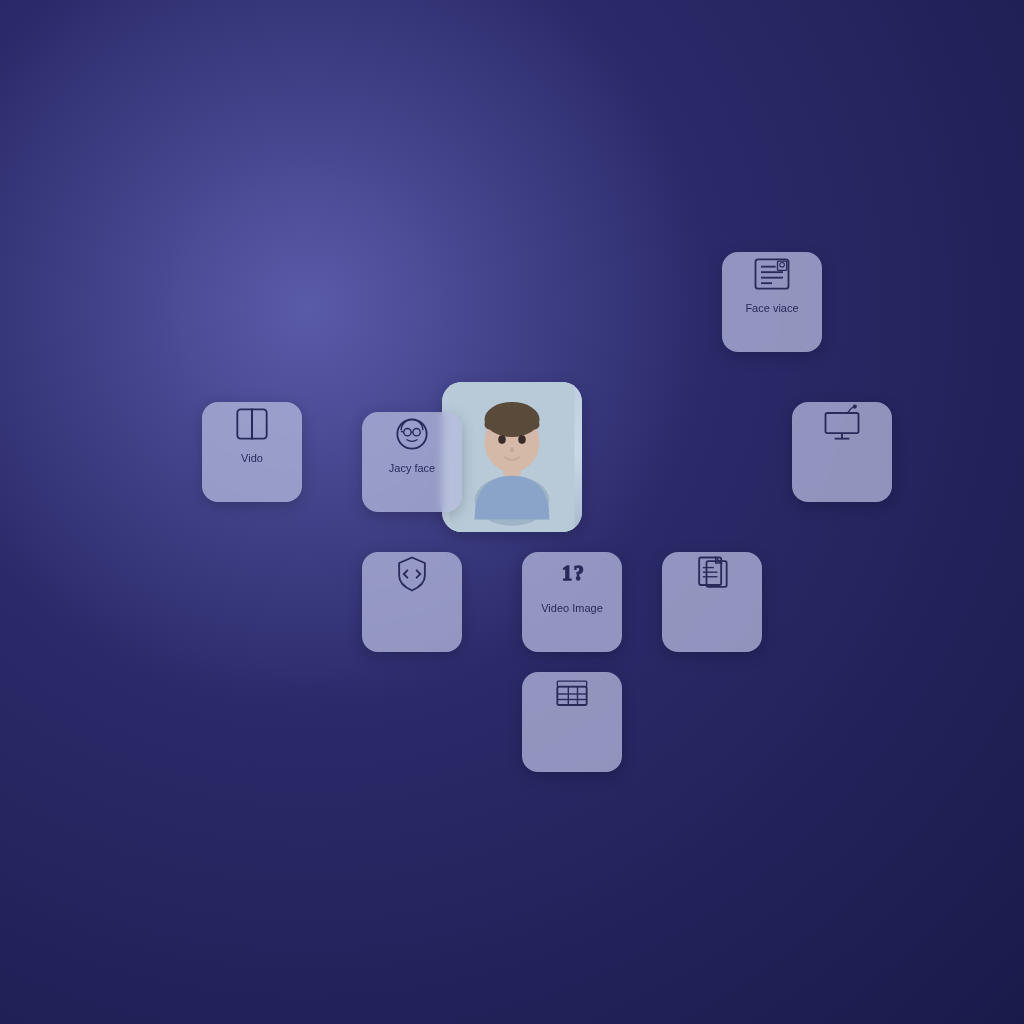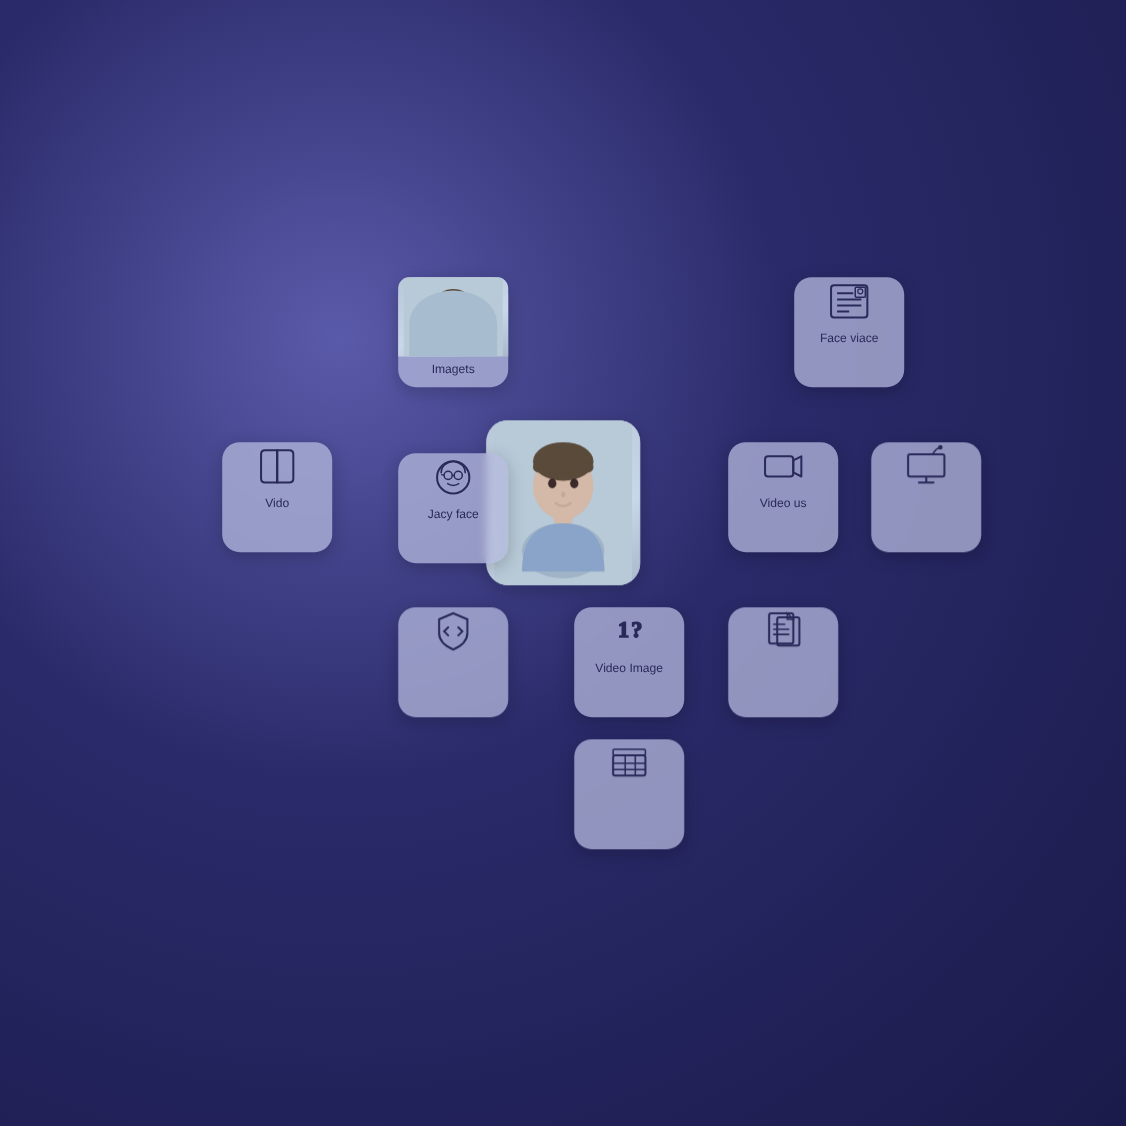--- a/index.html
+++ b/index.html
@@ -150,33 +150,20 @@
 
         <ellipse cx="50" cy="54" rx="1.5" ry="2" fill="#c4a898"></ellipse>
 
         <path d="M44 60 Q50 65 56 60" stroke="#c4a898" stroke-width="1.5" fill="none"></path>
 
         <path d="M20 110 Q20 75 50 75 Q80 75 80 110 Z" fill="#89a4c8"></path>
       </svg>
     </div>
   </div>
 
-  <div class="card card-sm card-imagets">
-    <div class="face-placeholder" style="width:100%;height:72px;border-radius:10px 10px 0 0;overflow:hidden;">
-      <svg viewBox="0 0 100 80" width="100" height="72" xmlns="http://www.w3.org/2000/svg">
-        <rect width="100" height="80" fill="#b8cad8"></rect>
-        <ellipse cx="50" cy="55" rx="22" ry="16" fill="#a0b4c8"></ellipse>
-        <ellipse cx="50" cy="36" rx="16" ry="18" fill="#d4b8a8"></ellipse>
-        <ellipse cx="50" cy="22" rx="16" ry="10" fill="#5a4a3a"></ellipse>
-        <ellipse cx="44" cy="34" rx="2.5" ry="3" fill="#3a2a2a"></ellipse>
-        <ellipse cx="56" cy="34" rx="2.5" ry="3" fill="#3a2a2a"></ellipse>
-      </svg>
-    </div>
-    <span class="card-label">Imagets</span>
-  </div>
 
   <div class="card card-sm card-faceviace">
     <div class="card-icon">
       <svg viewBox="0 0 48 48" xmlns="http://www.w3.org/2000/svg">
 
         <rect x="6" y="8" width="36" height="32" rx="3" stroke="#2a2a5a" stroke-width="2" fill="none"></rect>
         <line x1="12" y1="16" x2="28" y2="16" stroke="#2a2a5a" stroke-width="2"></line>
         <line x1="12" y1="22" x2="36" y2="22" stroke="#2a2a5a" stroke-width="2"></line>
         <line x1="12" y1="28" x2="36" y2="28" stroke="#2a2a5a" stroke-width="2"></line>
         <rect x="30" y="10" width="10" height="10" rx="1" stroke="#2a2a5a" stroke-width="1.5" fill="none"></rect>
@@ -209,29 +196,20 @@
         <line x1="15" y1="22" x2="12" y2="21" stroke="#2a2a5a" stroke-width="1.5"></line>
 
         <path d="M18 30 Q24 34 30 30" stroke="#2a2a5a" stroke-width="1.5" fill="none"></path>
 
         <path d="M12 20 Q12 10 24 8 Q36 10 36 20" stroke="#2a2a5a" stroke-width="1.5" fill="none"></path>
       </svg>
     </div>
     <span class="card-label">Jacy face</span>
   </div>
 
-  <div class="card card-sm card-videous">
-    <div class="card-icon">
-      <svg viewBox="0 0 48 48" xmlns="http://www.w3.org/2000/svg">
-        <rect x="6" y="14" width="28" height="20" rx="3" stroke="#2a2a5a" stroke-width="2" fill="none"></rect>
-        <path d="M34 18 L42 14 L42 34 L34 30 Z" stroke="#2a2a5a" stroke-width="2" fill="none" stroke-linejoin="round"></path>
-      </svg>
-    </div>
-    <span class="card-label">Video us</span>
-  </div>
 
   <div class="card card-sm card-farright">
     <div class="card-icon">
       <svg viewBox="0 0 48 48" xmlns="http://www.w3.org/2000/svg">
 
         <rect x="6" y="12" width="36" height="22" rx="2" stroke="#2a2a5a" stroke-width="2" fill="none"></rect>
         <line x1="24" y1="34" x2="24" y2="40" stroke="#2a2a5a" stroke-width="2"></line>
         <line x1="16" y1="40" x2="32" y2="40" stroke="#2a2a5a" stroke-width="2"></line>
 
         <line x1="30" y1="12" x2="34" y2="7" stroke="#2a2a5a" stroke-width="1.5"></line>

